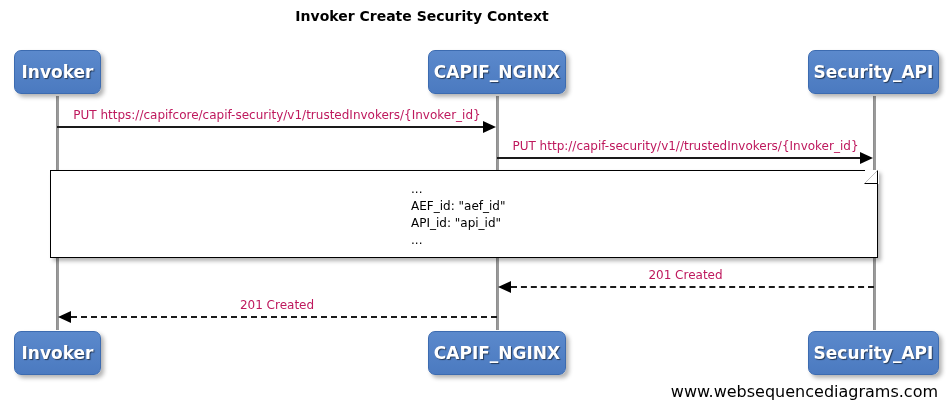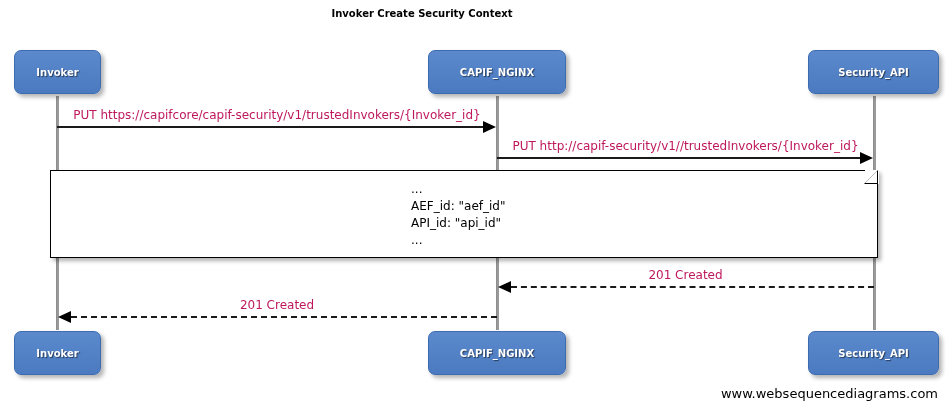--- a/index.html
+++ b/index.html
@@ -19,21 +19,21 @@
   }
 
   
   .diagram-title {
     position: absolute;
     left: 0;
     top: 8px;
     width: 844px;
     text-align: center;
     font-family: "DejaVu Sans", sans-serif;
-    font-size: 10px;
+    font-size: 14px;
     font-weight: bold;
     color: #000000;
     letter-spacing: 0px;
   }
 
   
   .lifeline {
     position: absolute;
     width: 3px;
     background: #9a9a9a;
@@ -50,21 +50,21 @@
     border-radius: 7px;
     box-shadow: 3px 3px 4px rgba(0,0,0,0.30);
     display: flex;
     align-items: center;
     justify-content: center;
     box-sizing: border-box;
   }
   .participant-label {
     color: #ffffff;
     font-family: "DejaVu Sans", sans-serif;
-    font-size: 10px;
+    font-size: 17px;
     font-weight: bold;
     text-shadow: 1px 1px 1px rgba(0,0,0,0.55);
     white-space: nowrap;
   }
 
   
   .msg-line {
     position: absolute;
     height: 0;
     border-top: 2px solid #1a1a1a;
@@ -133,21 +133,21 @@
     line-height: 17px;
     white-space: pre;
   }
 
   
   .footer-watermark {
     position: absolute;
     right: 12px;
     bottom: 8px;
     font-family: "DejaVu Sans", sans-serif;
-    font-size: 13px;
+    font-size: 16px;
     color: #000000;
   }
 </style>
 </head>
 <body>
 
 <div id="canvas">
 
   <div class="diagram-title">Invoker Create Security Context</div>
 

